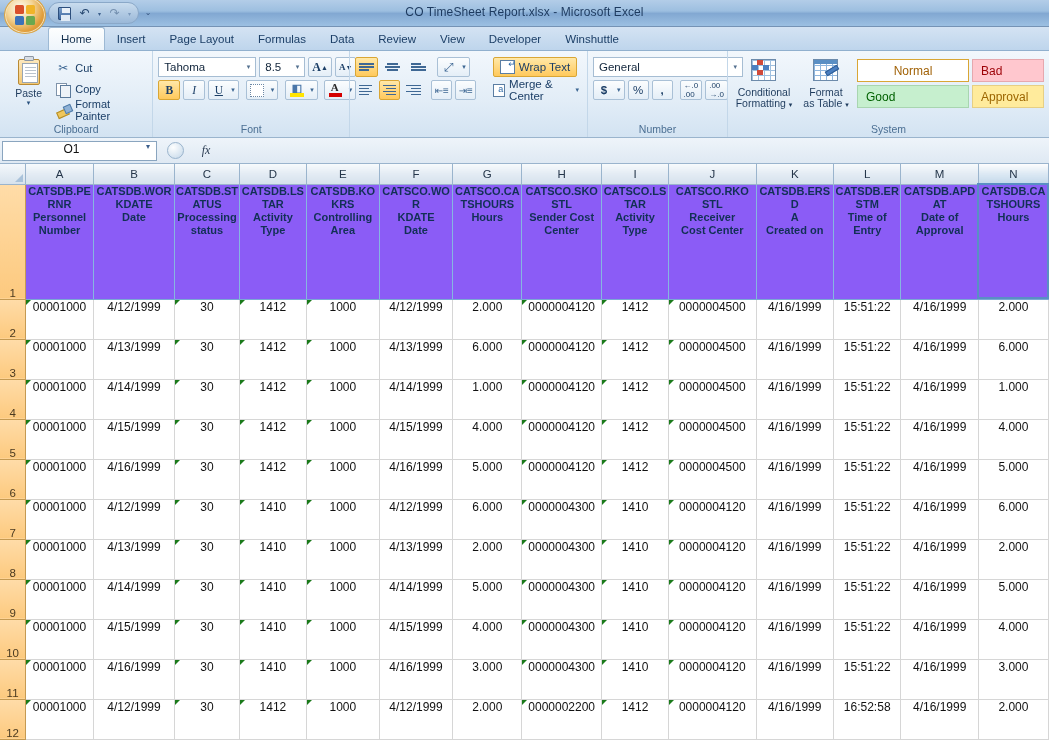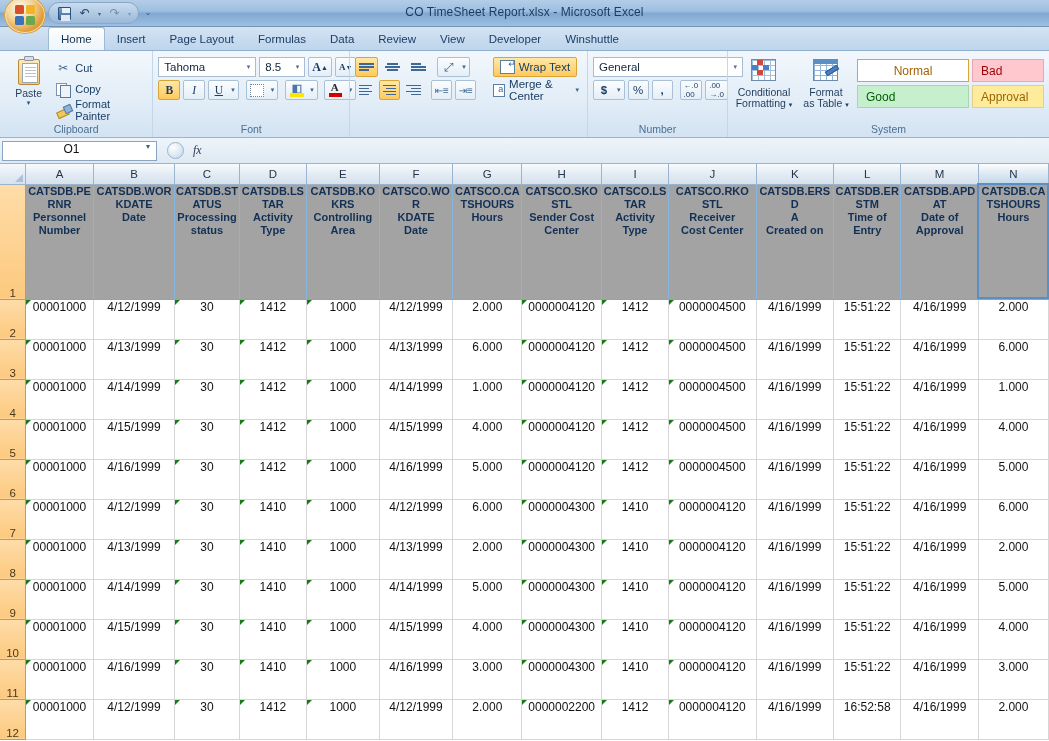--- a/index.html
+++ b/index.html
@@ -158,21 +158,21 @@
   .fbar{ height:26px; display:flex; align-items:center;
          background:linear-gradient(180deg,#eef4fa,#dfe9f3);
          border-bottom:1px solid #9ab4cd; padding:0 0 0 2px;}
   .namebox{ width:155px; height:20px; background:#fff; border:1px solid #8aa5bf;
             display:flex; align-items:flex-start; font-size:12px; color:#111;}
   .namebox .nv{ flex:1; text-align:center;}
   .namebox .na{ width:16px; text-align:center; font-size:8px; color:#3c5f8c;}
   .fbsep{ width:36px; display:flex; align-items:center; justify-content:center; gap:2px;}
   .fbround{ width:17px;height:17px;border-radius:50%;
             background:radial-gradient(circle at 35% 30%,#fdfefe,#c3d7e9); border:1px solid #9ab4cd;}
-  .fx{ width:26px; font-size:12px; font-style:italic;
+  .fx{ width:26px; text-align:center; font-size:12px; font-style:italic;
        font-family:"Liberation Serif",serif; color:#2b3c52;}
   .finput{ flex:1; height:20px; background:#fff; border:1px solid #8aa5bf; border-left:none;
            display:flex; align-items:center; padding-left:6px; font-size:12px; color:#111;}
 
   
   .gridwrap{ position:relative; height:calc(741px - 27px - 24px - 87px - 26px); overflow:hidden; background:#fff;}
   table.sheet{ border-collapse:collapse; table-layout:fixed; }
   table.sheet th, table.sheet td{ padding:0; margin:0; }
 
   .corner{ width:26px; height:20px; background:linear-gradient(180deg,#f4f8fb,#d6e2ed);
@@ -180,21 +180,21 @@
   .corner:after{ content:""; position:absolute; right:2px; bottom:2px;
     border-left:8px solid transparent; border-bottom:8px solid #a9c2da;}
   .colhead{ height:20px; background:linear-gradient(180deg,#f7fafc 0%,#e4ecf4 48%,#d5e1ec 100%);
             border-right:1px solid #9ab4cd; border-bottom:1px solid #9ab4cd;
             font-size:11.5px; font-weight:normal; color:#25364a; text-align:center;}
   .colhead.sel{ background:linear-gradient(180deg,#fdfdfd 0%,#dde9f4 48%,#c3d8ea 100%); }
   .rowhead{ width:26px; background:linear-gradient(180deg,#ffdca8,#fcc97e);
             border-right:1px solid #c59a52; border-bottom:1px solid #c59a52;
             font-size:11.5px; color:#4a3a20; text-align:center; vertical-align:bottom;
             padding-bottom:2px;}
-  .hdrcell{ background:#a3a3a3; border-right:1px solid #86b6e0; border-bottom:1px solid #7aa9d4;
+  .hdrcell{ background:#8b5cf6; border-right:1px solid #86b6e0; border-bottom:1px solid #7aa9d4;
             color:#123055; font-weight:bold; font-size:11px; text-align:center;
             vertical-align:top; padding:3px 2px 0 2px; line-height:13px; word-break:break-word;}
   .datacell{ border-right:1px solid #d6d6d6; border-bottom:1px solid #d6d6d6;
              font-size:12px; color:#111; text-align:center; vertical-align:top;
              padding:3px 4px 0 4px; position:relative; background:#fff;}
   .datacell.err:before{ content:""; position:absolute; left:0; top:0;
              border-left:5px solid #1a7a1a; border-bottom:5px solid transparent; }
   .selrange{ position:absolute; pointer-events:none; border:2px solid #5a8fc4; }
 </style>
 </head>

